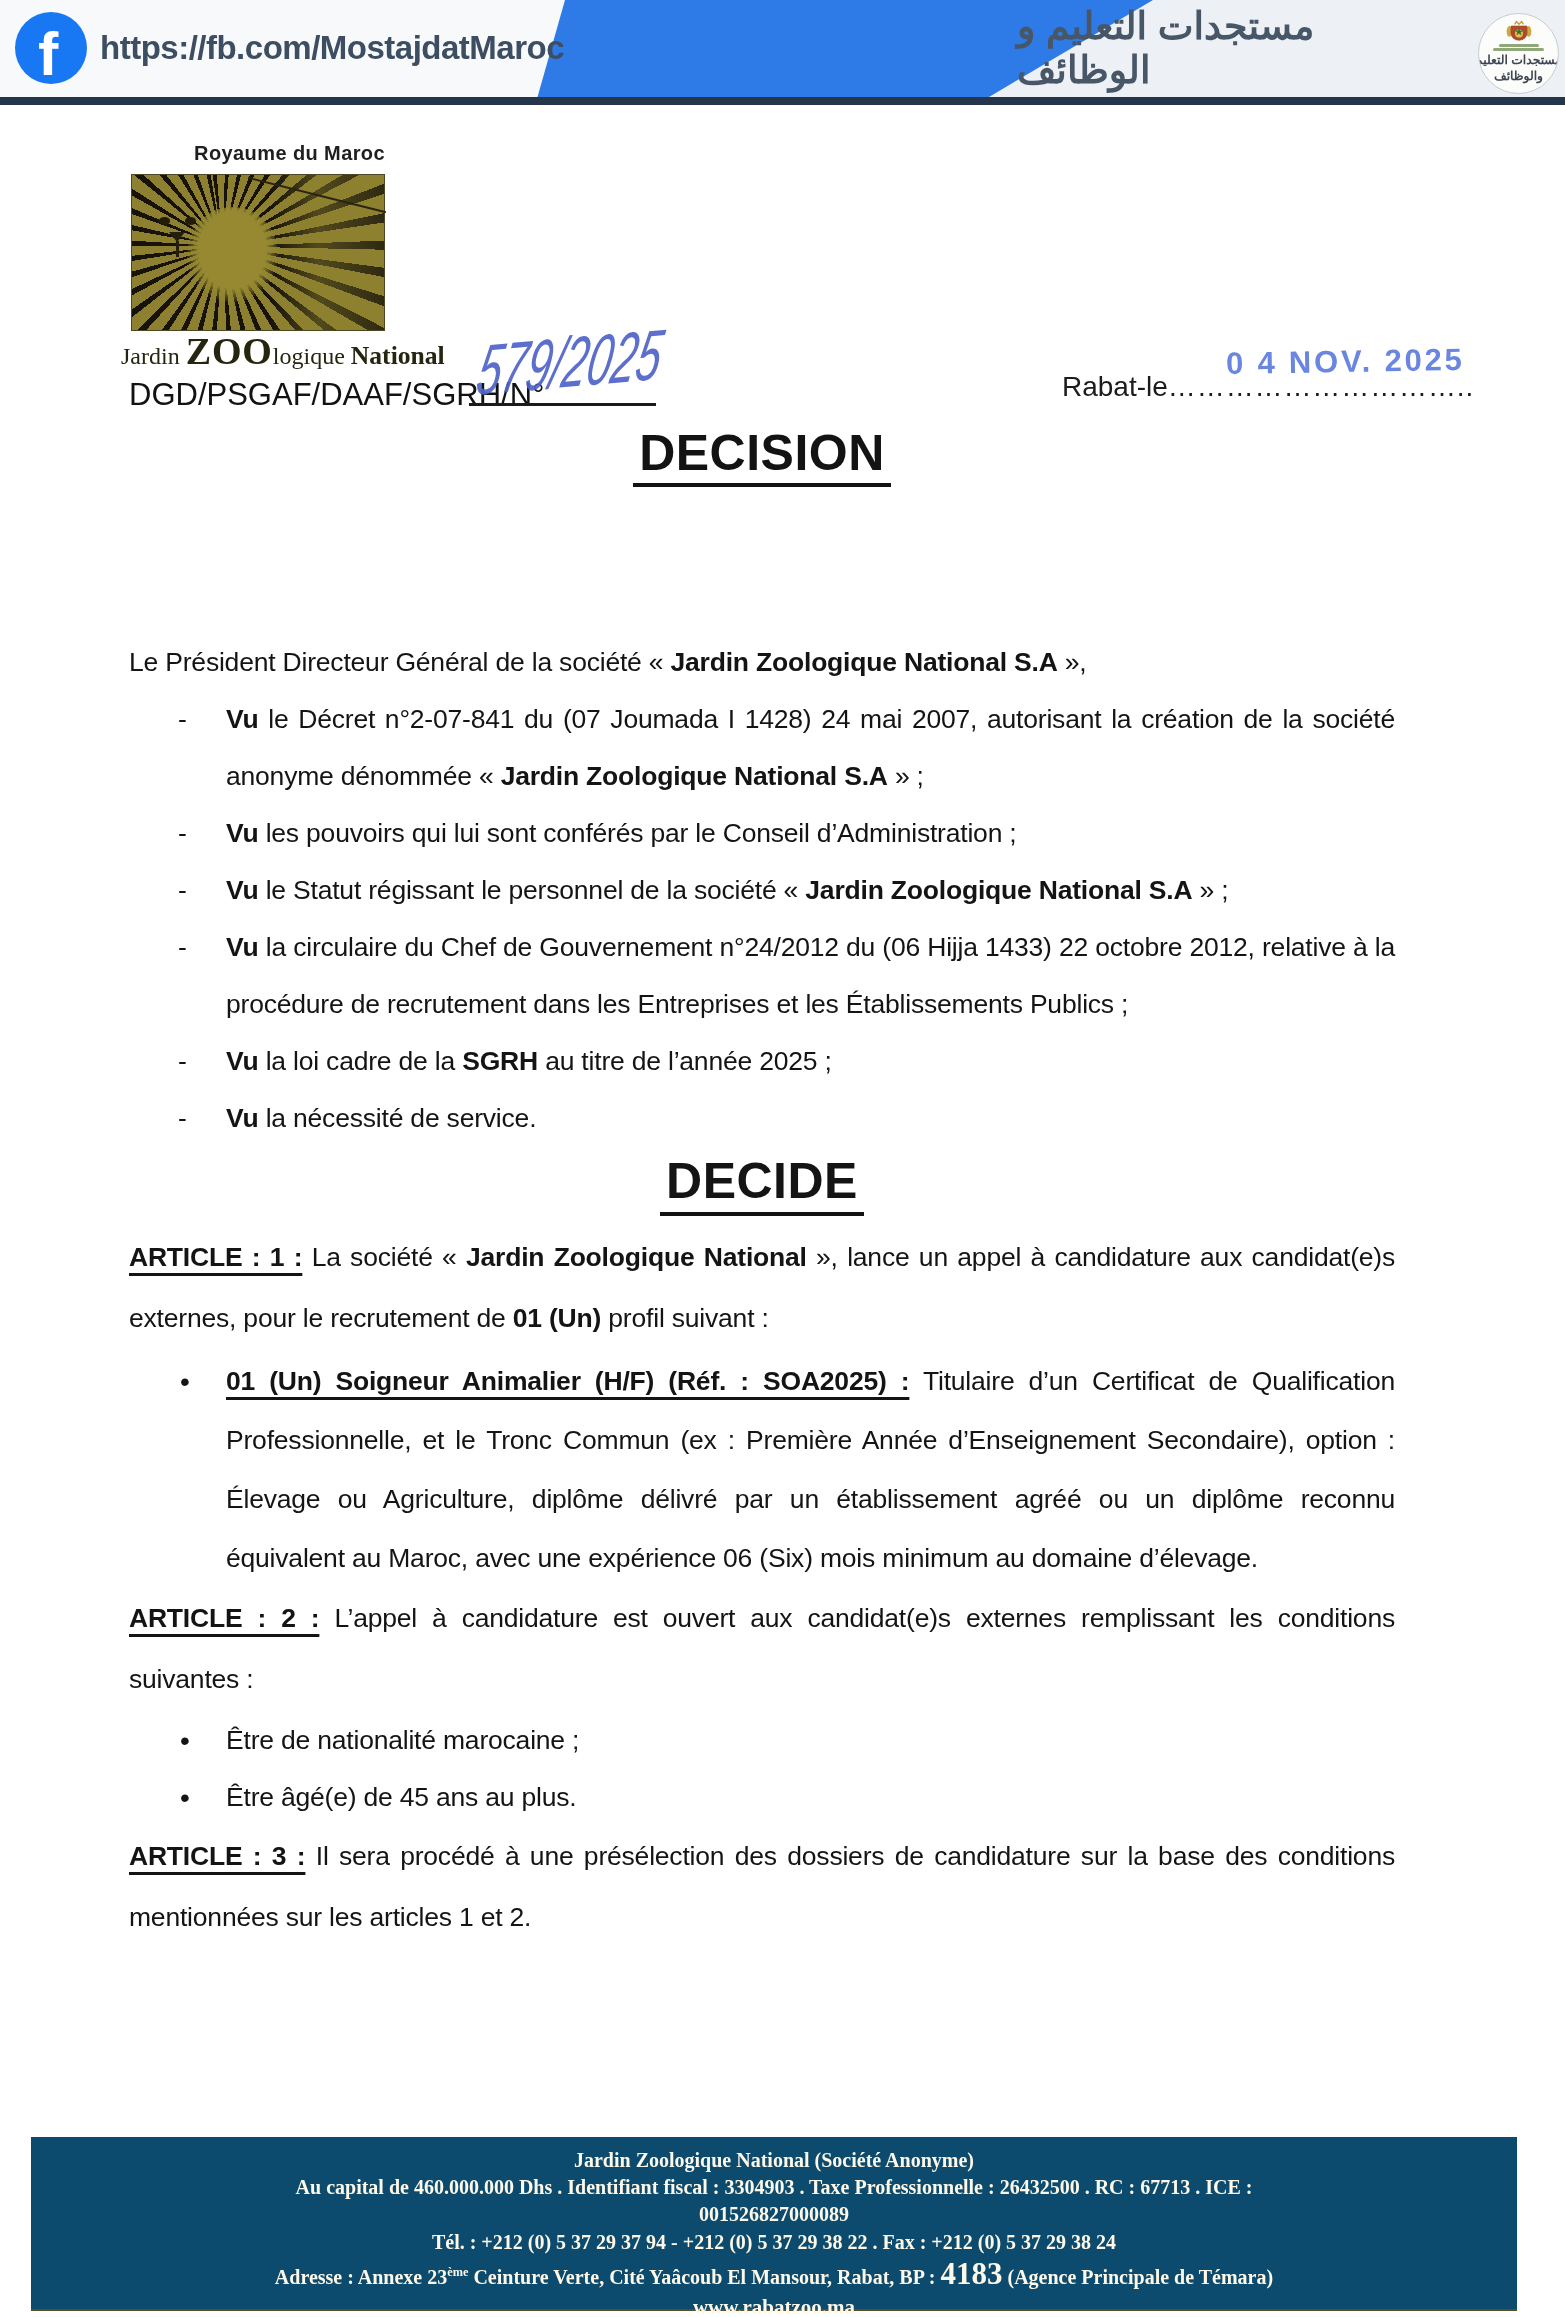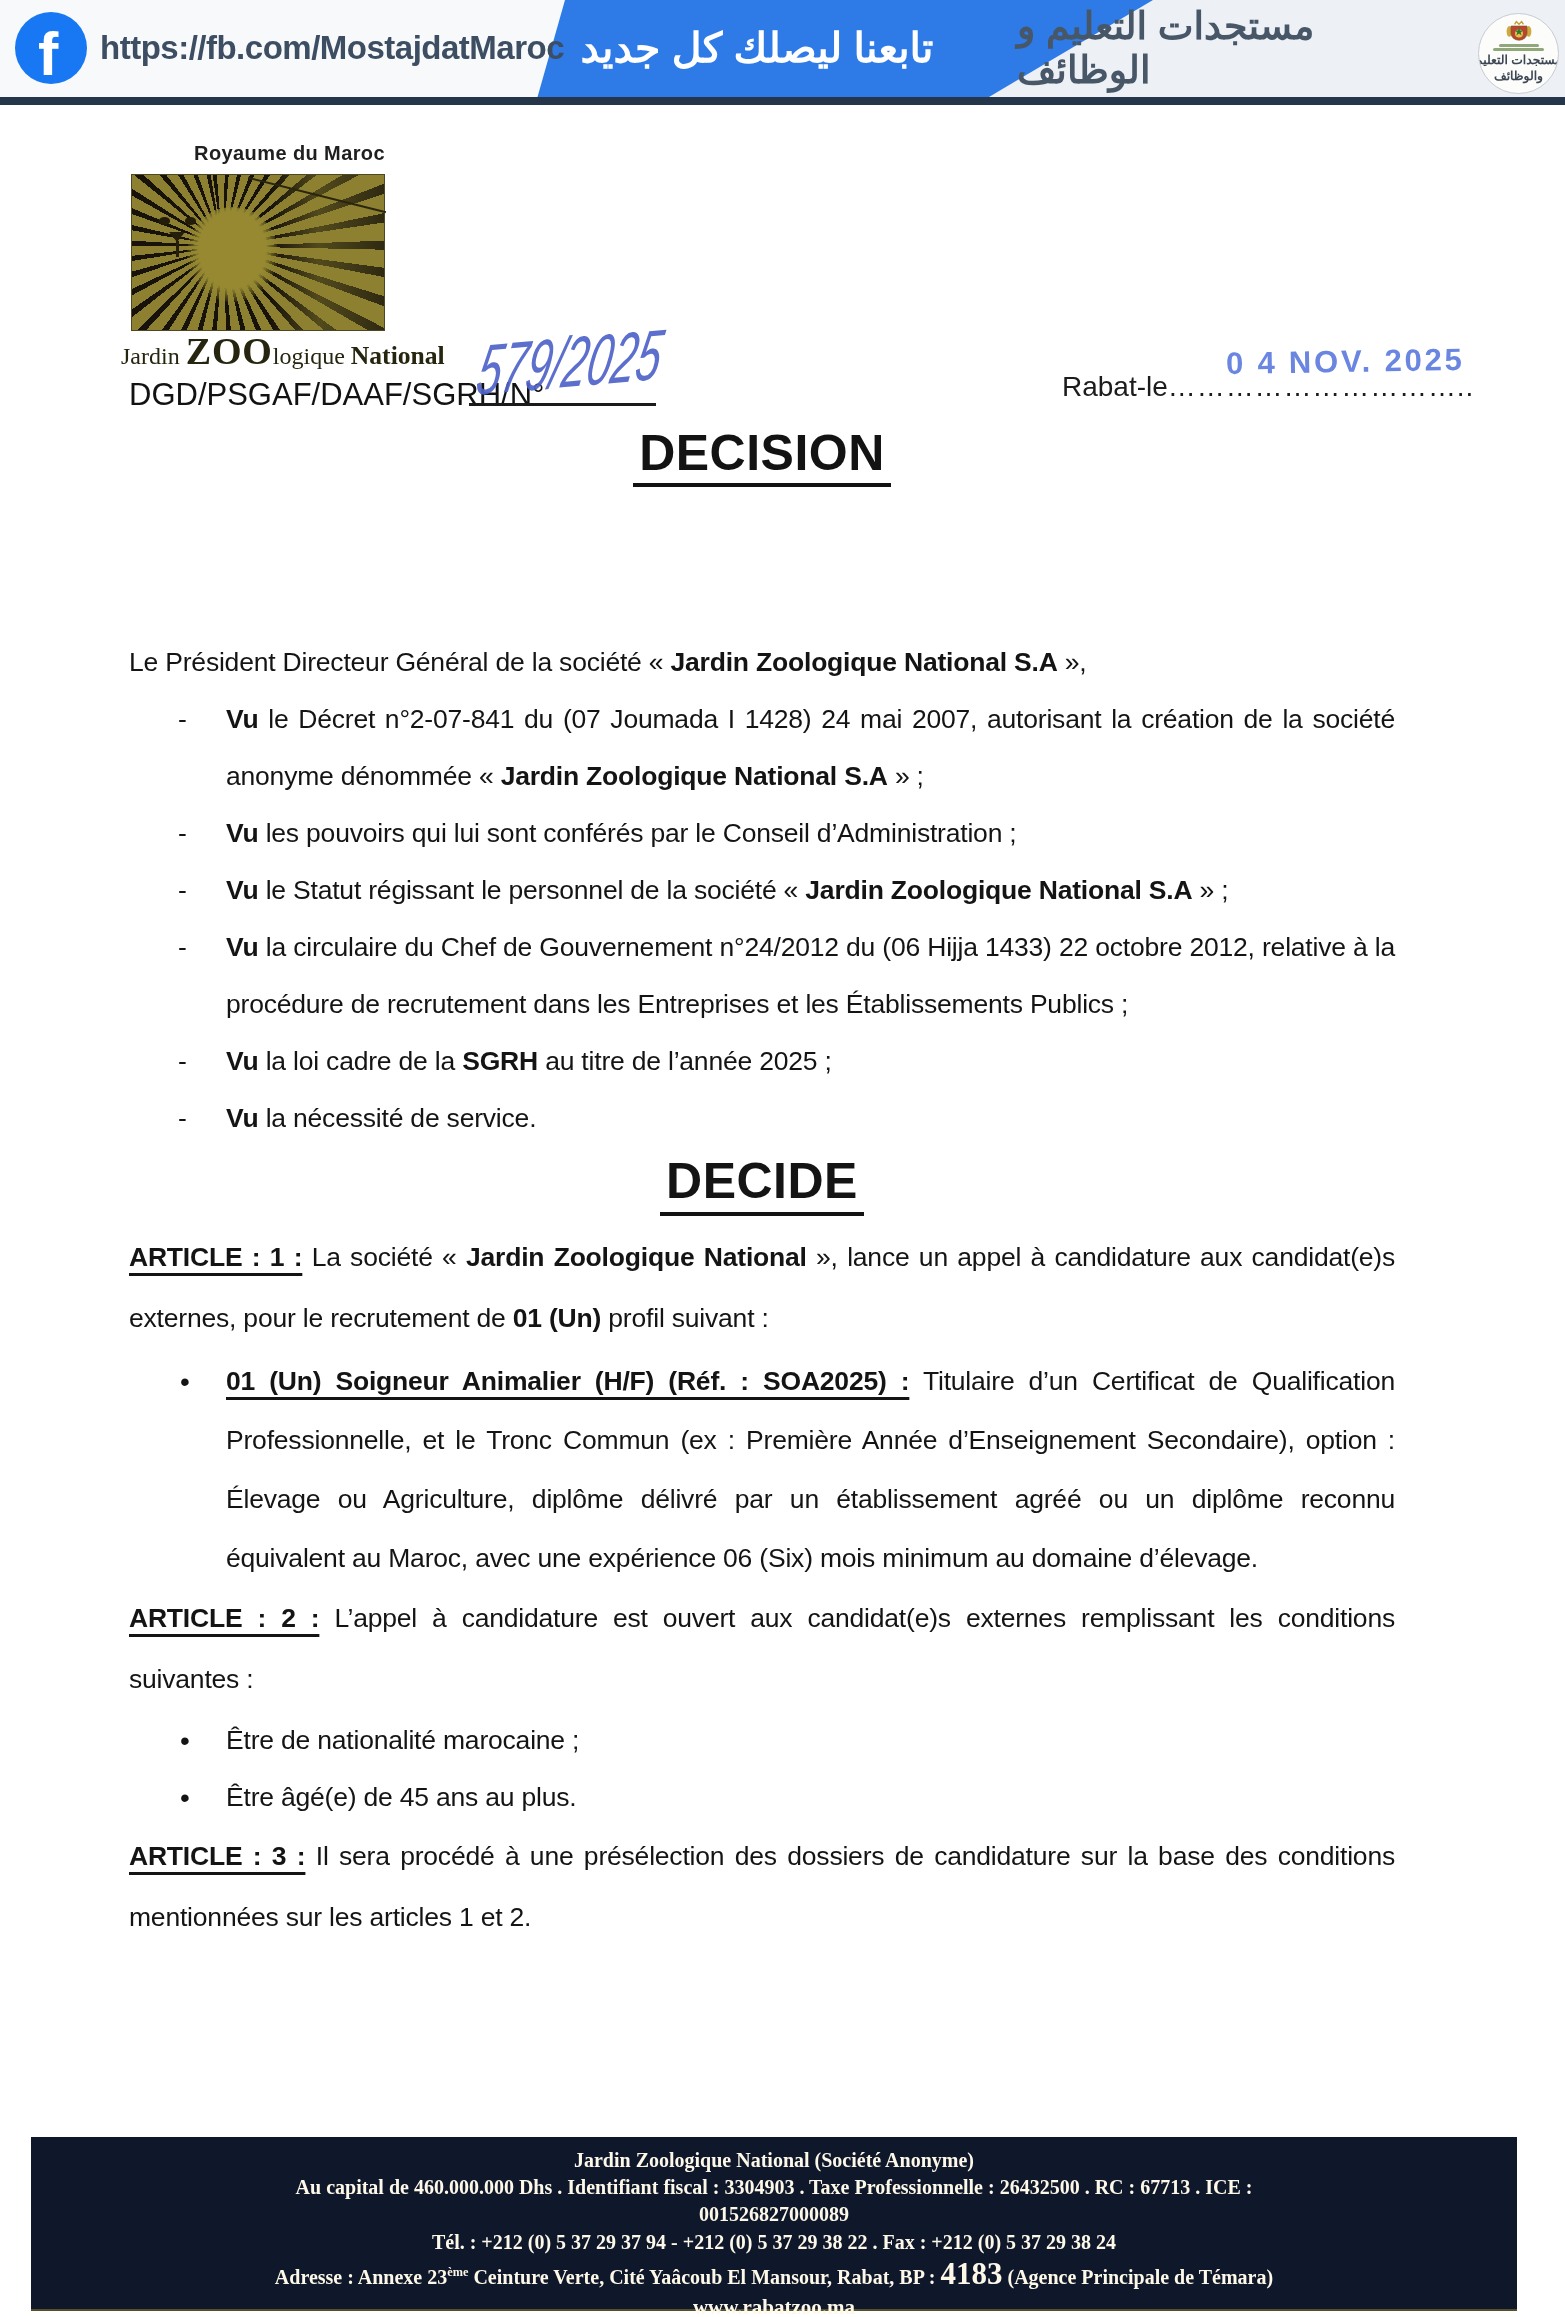--- a/index.html
+++ b/index.html
@@ -72,40 +72,39 @@
   .decide-row .decide-text{display:inline-block;font-size:50px;font-weight:bold;letter-spacing:0.5px;
         border-bottom:4.7px solid #131313;padding:0 5.7px 1.9px;line-height:1.15;}
   .article{line-height:61px;margin-top:1.9px;}
   .profile-item{position:relative;padding-left:97px;line-height:59px;margin-top:3.8px;}
   .profile-item .bullet,.cond-item .bullet{position:absolute;left:51px;top:0;font-size:28px;}
   .cond-item{position:relative;padding-left:97px;line-height:57px;}
   .cond-list{margin-top:1.9px;}
   .article3{margin-top:5.7px;}
 
   
-  .footer{position:absolute;left:31px;top:2137px;width:1486px;height:174px;background:#0f172a;
+  .footer{position:absolute;left:31px;top:2137px;width:1486px;height:174px;background:#0c4a6e;
         border-bottom:2.8px solid #55502c;box-sizing:border-box;padding-top:9.5px;
         display:flex;flex-direction:column;align-items:center;
         font-family:"Liberation Serif",serif;font-weight:bold;color:#fdf8e8;text-align:center;}
   .f-line{font-size:20px;line-height:27.4px;white-space:nowrap;}
   .f-line5{line-height:32px;}
   .f-sup{font-size:12.3px;vertical-align:super;}
   .f-big{font-size:31px;font-family:Liberation Serif, serif;}
   .f-web{font-size:21px;line-height:28px;}
 </style>
 </head>
 <body>
 
 <div class="page">
 
   <header class="banner">
     <div class="banner-left-bg"></div>
     <div class="banner-right-bg"></div>
     <div class="ribbon"></div>
-    <div class="ribbon-text">تابعنا ليصلك كل جديد</div>
     <div class="fb-icon">
         <span class="f-glyph">f</span>
       </div>
     <div class="fb-url">https://fb.com/MostajdatMaroc</div>
     <div class="page-name">مستجدات التعليم و الوظائف</div>
     <div class="badge">
       <svg viewBox="0 0 30 26" width="28" height="23">
         <ellipse cx="4" cy="14" rx="3" ry="6" fill="#cfa93f"></ellipse>
         <ellipse cx="26" cy="14" rx="3" ry="6" fill="#cfa93f"></ellipse>
         <path d="M10 6 L12 3 L15 6 L18 3 L20 6" stroke="#c79a2c" fill="none" stroke-width="1.5"></path>

